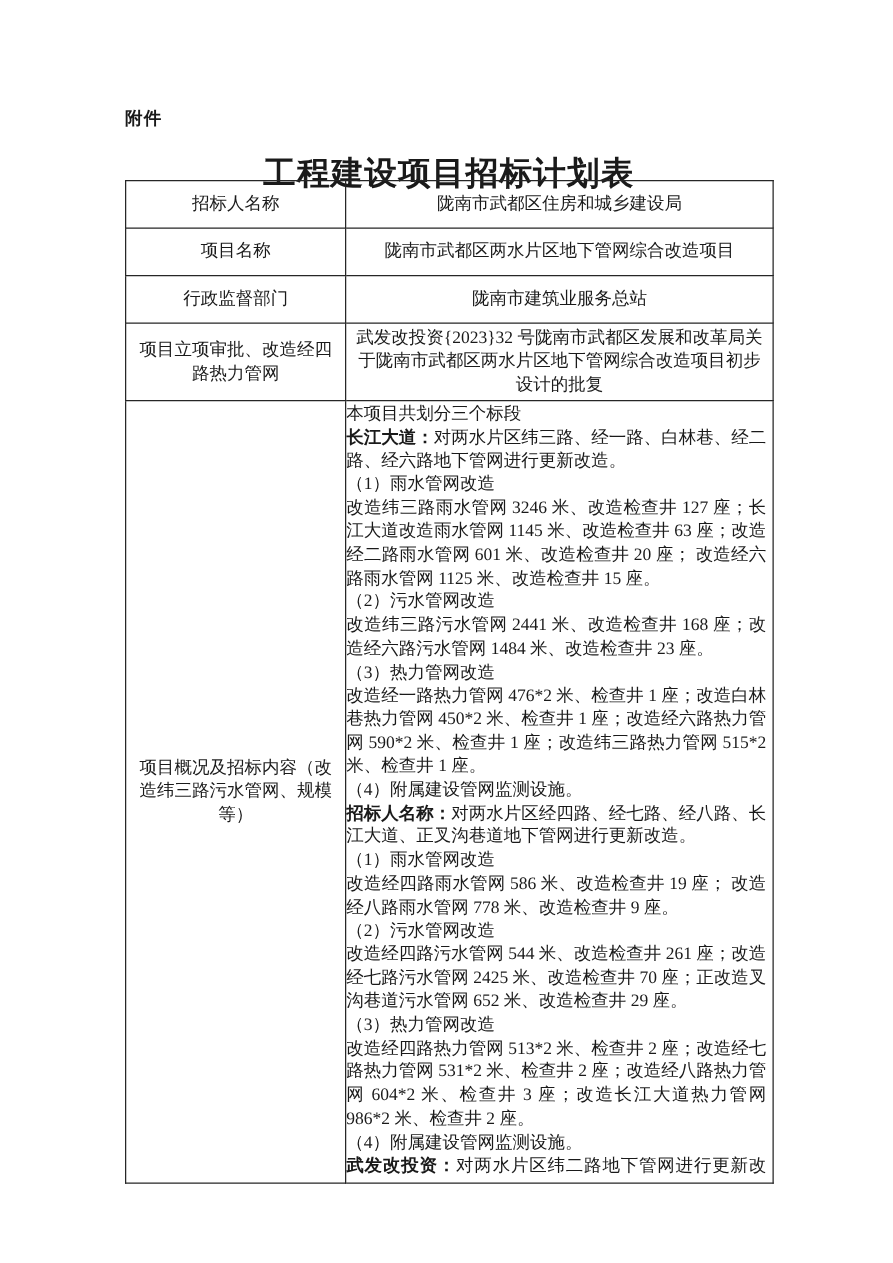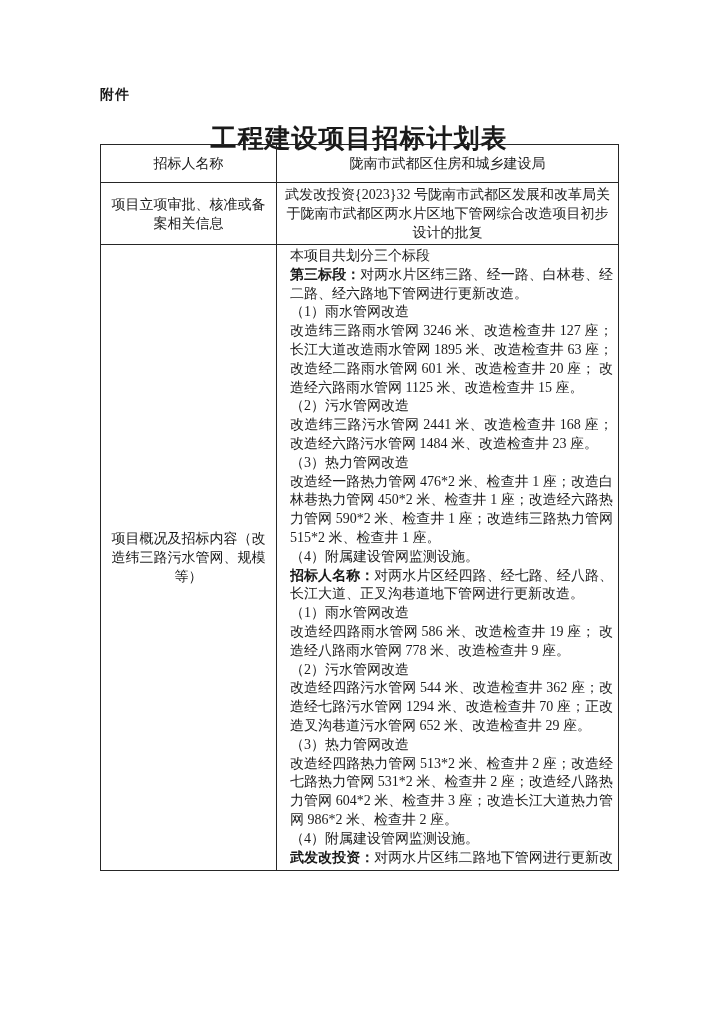--- a/index.html
+++ b/index.html
@@ -62,21 +62,21 @@
     vertical-align: middle;
     padding: 2px 8px;
     line-height: 19px;
   }
   .bid-table tr.r-small td { height: 33px; }
   .bid-table tr.r-approve td { height: 55px; }
   .bid-table tr.r-overview td { height: 621px; }
   .bid-table td.val.overview {
     vertical-align: top;
     text-align: left;
-    padding: 2px 5px 0 13px;
+    padding: 2px 5px 0 0;
   }
   .overview-box {
     height: 618px;
     overflow: hidden;
   }
   .overview-box p {
     margin: 0;
     font-size: 14px;
     line-height: 18.8px;
     text-align: justify;
@@ -95,42 +95,50 @@
   <table class="bid-table">
     <colgroup>
         <col class="c-label">
         <col class="c-value">
       </colgroup>
     <tbody>
       <tr class="r-small">
         <td class="lbl">招标人名称</td>
         <td class="val">陇南市武都区住房和城乡建设局</td>
       </tr>
+      <tr class="r-small">
+        <td class="lbl">项目名称</td>
+        <td class="val">陇南市武都区两水片区地下管网综合改造项目</td>
+      </tr>
+      <tr class="r-small">
+        <td class="lbl">行政监督部门</td>
+        <td class="val">陇南市建筑业服务总站</td>
+      </tr>
       <tr class="r-approve">
-        <td class="lbl">项目立项审批、核准或备案相关信息</td>
+        <td class="lbl">项目立项审批、改造经四路热力管网</td>
         <td class="val">武发改投资{2023}32 号陇南市武都区发展和改革局关于陇南市武都区两水片区地下管网综合改造项目初步设计的批复</td>
       </tr>
       <tr class="r-overview">
         <td class="lbl">项目概况及招标内容（改造纬三路污水管网、规模等）</td>
         <td class="val overview">
           <div class="overview-box" id="overview-cell">
               <p>本项目共划分三个标段</p>
-              <p><b>第三标段：</b>对两水片区纬三路、经一路、白林巷、经二路、经六路地下管网进行更新改造。</p>
+              <p><b>长江大道：</b>对两水片区纬三路、经一路、白林巷、经二路、经六路地下管网进行更新改造。</p>
               <p>（1）雨水管网改造</p>
-              <p>改造纬三路雨水管网 3246 米、改造检查井 127 座；长江大道改造雨水管网 1895 米、改造检查井 63 座；改造经二路雨水管网 601 米、改造检查井 20 座； 改造经六路雨水管网 1125 米、改造检查井 15 座。</p>
+              <p>改造纬三路雨水管网 3246 米、改造检查井 127 座；长江大道改造雨水管网 1145 米、改造检查井 63 座；改造经二路雨水管网 601 米、改造检查井 20 座； 改造经六路雨水管网 1125 米、改造检查井 15 座。</p>
               <p>（2）污水管网改造</p>
               <p>改造纬三路污水管网 2441 米、改造检查井 168 座；改造经六路污水管网 1484 米、改造检查井 23 座。</p>
               <p>（3）热力管网改造</p>
               <p>改造经一路热力管网 476*2 米、检查井 1 座；改造白林巷热力管网 450*2 米、检查井 1 座；改造经六路热力管网 590*2 米、检查井 1 座；改造纬三路热力管网 515*2 米、检查井 1 座。</p>
               <p>（4）附属建设管网监测设施。</p>
               <p><b>招标人名称：</b>对两水片区经四路、经七路、经八路、长江大道、正叉沟巷道地下管网进行更新改造。</p>
               <p>（1）雨水管网改造</p>
               <p>改造经四路雨水管网 586 米、改造检查井 19 座； 改造经八路雨水管网 778 米、改造检查井 9 座。</p>
               <p>（2）污水管网改造</p>
-              <p>改造经四路污水管网 544 米、改造检查井 362 座；改造经七路污水管网 1294 米、改造检查井 70 座；正改造叉沟巷道污水管网 652 米、改造检查井 29 座。</p>
+              <p>改造经四路污水管网 544 米、改造检查井 261 座；改造经七路污水管网 2425 米、改造检查井 70 座；正改造叉沟巷道污水管网 652 米、改造检查井 29 座。</p>
               <p>（3）热力管网改造</p>
               <p>改造经四路热力管网 513*2 米、检查井 2 座；改造经七路热力管网 531*2 米、检查井 2 座；改造经八路热力管网 604*2 米、检查井 3 座；改造长江大道热力管网 986*2 米、检查井 2 座。</p>
               <p>（4）附属建设管网监测设施。</p>
               <p><b>武发改投资：</b>对两水片区纬二路地下管网进行更新改造，</p>
             </div>
         </td>
       </tr>
     </tbody>
   </table>
 

